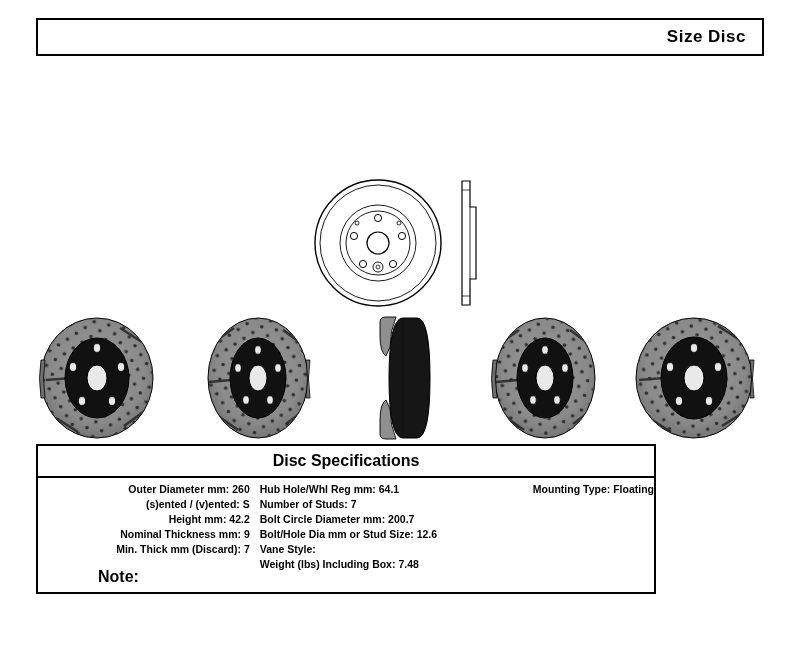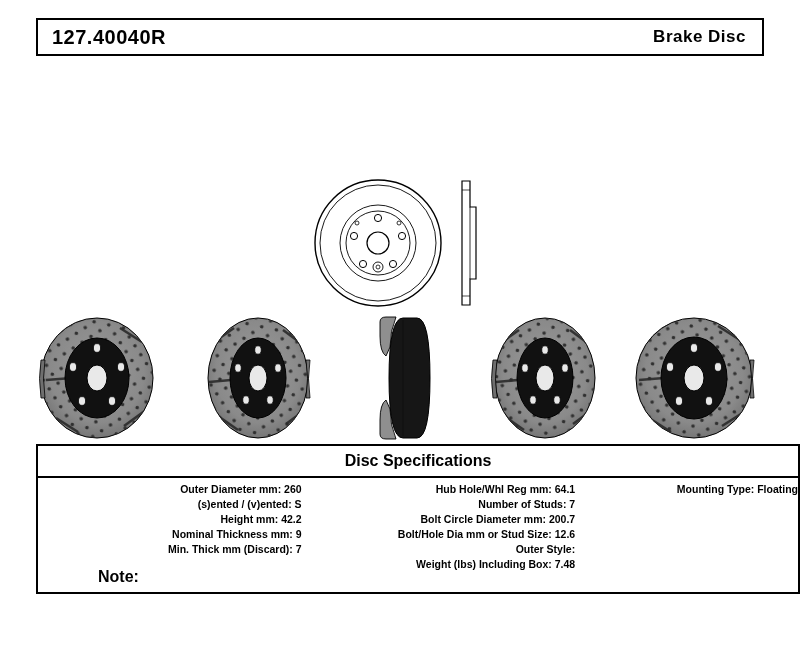--- a/index.html
+++ b/index.html
@@ -59,21 +59,21 @@
     top: 60px;
     width: 800px;
     height: 385px;
   }
 
   
   .spec-box {
     position: absolute;
     left: 36px;
     top: 444px;
-    width: 764px;
+    width: 620px;
     height: 150px;
     border: 2px solid #000;
     box-sizing: border-box;
   }
   .spec-title {
     position: absolute;
     left: 0;
     top: 6px;
     width: 100%;
     text-align: center;
@@ -99,21 +99,20 @@
     box-sizing: border-box;
   }
   .col-left {
     width: 36%;
     padding-right: 10px;
     text-align: right;
   }
   .col-mid {
     width: 36%;
     padding-right: 10px;
-    text-align: right;
   }
   .col-right {
     width: 28%;
     padding-left: 10px;
     text-align: right;
   }
   .spec-line {
     font-size: 10.5px;
     font-weight: bold;
     line-height: 15px;
@@ -126,22 +125,21 @@
     font-size: 16px;
     font-weight: bold;
   }
 </style>
 </head>
 <body>
 
 <div class="sheet">
 
   <div class="header">
-    <div class="header-part">127.40040R</div>
-    <div class="header-title">Brake Disc</div>
+    <div class="header-title">Size Disc</div>
   </div>
 
   <div class="drawing">
     <svg width="800" height="385" viewBox="0 0 800 385" xmlns="http://www.w3.org/2000/svg">
       <defs>
         <radialGradient id="faceShade" cx="50%" cy="45%" r="60%">
           <stop offset="0%" stop-color="#9b9b9b"></stop>
           <stop offset="70%" stop-color="#8a8a8a"></stop>
           <stop offset="100%" stop-color="#6f6f6f"></stop>
         </radialGradient>
@@ -315,21 +313,21 @@
         <div class="spec-line">Height mm:  42.2</div>
         <div class="spec-line">Nominal Thickness mm:  9</div>
         <div class="spec-line">Min. Thick mm (Discard):  7</div>
       </div>
 
       <div class="col col-mid">
         <div class="spec-line">Hub Hole/Whl Reg mm:  64.1</div>
         <div class="spec-line">Number of Studs:  7</div>
         <div class="spec-line">Bolt Circle Diameter mm:  200.7</div>
         <div class="spec-line">Bolt/Hole Dia mm or Stud Size:  12.6</div>
-        <div class="spec-line">Outer Style:</div>
+        <div class="spec-line">Vane Style:</div>
         <div class="spec-line">Weight (lbs) Including Box:  7.48</div>
       </div>
 
       <div class="col col-right">
         <div class="spec-line">Mounting Type:  Floating</div>
       </div>
     </div>
 
     <div class="note">Note:</div>
   </div>

